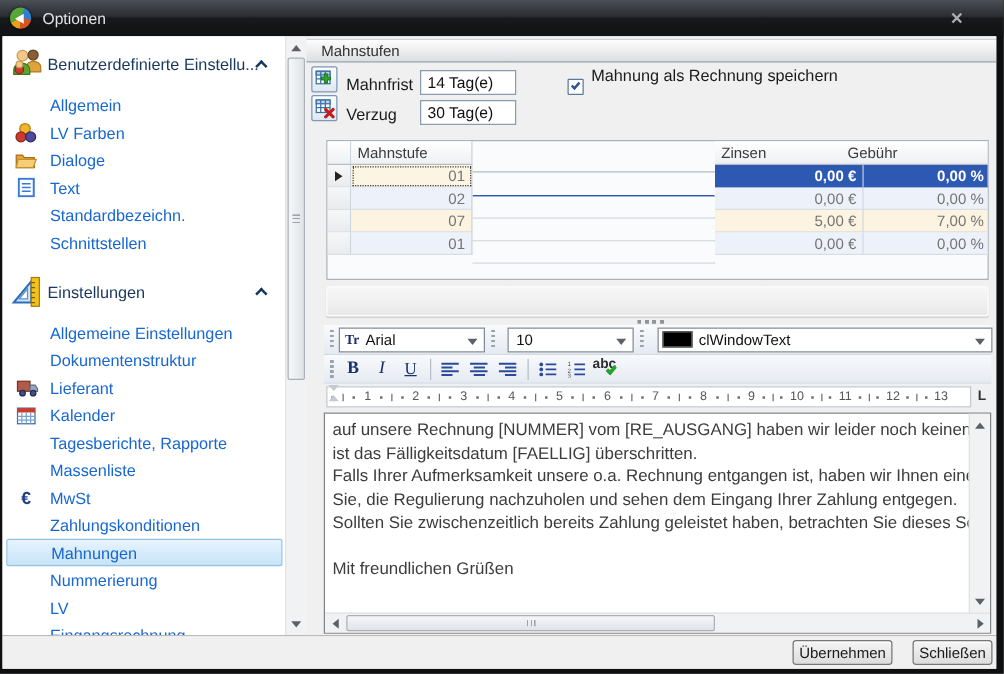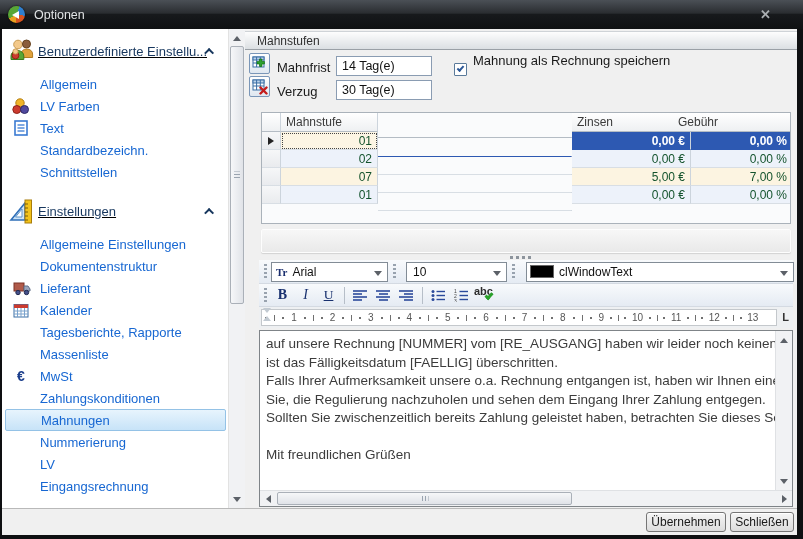--- a/index.html
+++ b/index.html
@@ -18,21 +18,21 @@
     border-top:4px solid transparent; border-bottom:4px solid transparent; border-right:7px solid #fff; }
   .titlebar .title { color:#e2e4e6; font-size:12.5px; }
   .titlebar .close { margin-left:auto; margin-right:32px; color:#aaaeb2; font-size:13px; font-weight:bold; cursor:default; }
 
   
   .frame { position:absolute; top:29px; left:2px; right:6px; bottom:4px; display:flex; flex-direction:column; background:#f0f0f0; }
   .frame-body { flex:1; display:flex; min-height:0; border-bottom:1px solid #b9b9b9; }
 
   
   .sidebar { width:226px; background:#fff; overflow:hidden; position:relative; }
-  .side-header { display:flex; align-items:center; margin:8px 6px 8px 4px;text-decoration:underline; }
+  .side-header { display:flex; align-items:center; margin:8px 6px 8px 4px; }
   .side-header.second { margin-top:14px; }
   .side-header .hicon { width:30px; height:28px; display:flex; align-items:center; justify-content:center; flex:none; }
   .side-header .hlabel { color:#17375e; font-size:13px; margin-left:2px; white-space:nowrap; overflow:hidden; flex:1; }
   .chevron-up { width:7px; height:7px; border-left:2px solid #17375e; border-top:2px solid #17375e;
     transform:rotate(45deg) translateY(2px); margin-right:8px; flex:none; }
   .side-item { position:relative; height:22px; display:flex; align-items:center; padding-left:38px;
     color:#1767d2; font-size:13px; cursor:default; white-space:nowrap; }
   .side-item .iicon { position:absolute; left:9px; top:50%; transform:translateY(-50%); width:20px; height:18px;
     display:flex; align-items:center; justify-content:center; }
   .side-item.selected { background:linear-gradient(#e7f4fd,#c7e3f8); border:1px solid #94c2e6; border-radius:2px;
@@ -56,33 +56,33 @@
   .main { flex:1; position:relative; background:#f0f0f0; overflow:hidden; }
   .caption { position:absolute; top:2px; left:0; right:0; height:19px;
     background:linear-gradient(#fdfdfd,#dbdfe3); border-top:1px solid #cfd3d7; border-bottom:1px solid #9aa0a6;
     font-size:12px; color:#303030; display:flex; align-items:center; padding-left:12px; }
 
   .tool-btn { position:absolute; width:21px; height:21px; border:1px solid #7a96b8; border-radius:2px;
     background:linear-gradient(#ffffff,#dfe7f0); display:flex; align-items:center; justify-content:center; }
   .tool-btn svg { display:block; }
 
   .fld-label { position:absolute; font-size:13px; color:#1a1a1a; }
-  .fld-input { position:absolute; width:96px; height:20px; background:#fff; border:1px solid #8a9cb2;
+  .fld-input { position:absolute; width:77px; height:20px; background:#fff; border:1px solid #8a9cb2;
     font-size:12.5px; color:#111; display:flex; align-items:center; padding-left:5px; }
 
   .checkbox { position:absolute; width:13px; height:13px; background:#fff; border:1px solid #5a7a9a; border-radius:1px; }
   .checkbox .check { position:absolute; left:2px; top:2px; width:7px; height:4px;
     border-left:2px solid #2b5797; border-bottom:2px solid #2b5797; transform:rotate(-48deg); }
 
   
   .grid { position:absolute; left:16px; top:83px; width:530px; height:112px; background:#fafbfc;
     border:1px solid #aab2ba; overflow:hidden; }
   .grow { display:flex; height:18px; }
   .grow.head { height:19px; }
-  .gcell { border-right:1px solid #ccd4dc; border-bottom:1px solid #d8dee4; font-size:12px; color:#14532d;
+  .gcell { border-right:1px solid #ccd4dc; border-bottom:1px solid #d8dee4; font-size:12px; color:#737373;
     display:flex; align-items:center; padding:0 5px; overflow:hidden; white-space:nowrap; }
   .head .gcell { background:linear-gradient(#ffffff,#eef0f2); border-bottom:1px solid #b4bcc4; color:#3a3a3a; }
   .c0 { width:19px; flex:none; padding:0; justify-content:center; }
   .grow:not(.head) .c0 { background:linear-gradient(#f6f7f8,#e9ebee); }
   .c1 { width:97px; flex:none; justify-content:flex-end; }
   .head .c1 { justify-content:flex-start; }
   .c2 { width:194px; flex:none;margin-top:24px; }
   .c3 { width:119px; flex:none; justify-content:flex-end; }
   .head .c3 { justify-content:flex-start; }
   .c4 { width:101px; flex:none; justify-content:flex-end; border-right:none; }
@@ -140,21 +140,21 @@
   .vscroll { position:absolute; right:0; top:0; bottom:16px; width:17px; background:#f1f2f4; border-left:1px solid #dfe1e4; }
   .hscroll { position:absolute; left:0; right:0; bottom:0; height:16px; background:#f1f2f4; border-top:1px solid #dfe1e4; }
   .hs-btn { position:absolute; top:0; bottom:0; width:16px; display:flex; align-items:center; justify-content:center; }
   .hs-btn.left { left:0; } .hs-btn.right { right:0; }
   .hs-thumb { position:absolute; left:17px; top:1px; bottom:1px; width:295px; border:1px solid #aab0b8; border-radius:2px;
     background:linear-gradient(#f6f7f9,#e0e3e8); }
   .hs-grip { position:absolute; top:3px; bottom:3px; left:50%; width:7px; transform:translateX(-50%);
     background:repeating-linear-gradient(to right,#9aa4b0 0 1px,transparent 1px 3px); }
 
   
-  .footer { height:26px; background:#f0f0f0; display:flex; align-items:center; justify-content:flex-end; gap:4px; padding-right:3px; }
+  .footer { height:26px; background:#f0f0f0; display:flex; align-items:center; justify-content:flex-end; gap:16px; padding-right:3px; }
   .btn { height:20px; border:1px solid #757575; border-radius:3px; font-size:12px; color:#1a1a1a;
     background:linear-gradient(#f5f5f5,#dcdcdc); box-shadow:inset 0 1px 0 #fff; display:flex; align-items:center; justify-content:center; font-family:"Liberation Sans",sans-serif; }
   .btn-apply { width:80px; } .btn-close { width:64px; }
 </style>
 </head>
 <body>
 
 <div class="window">
 
   <div class="titlebar">
@@ -186,20 +186,29 @@
           </div>
           <div class="side-item">
             <span class="iicon">
               <svg width="18" height="17" viewBox="0 0 18 17">
                 <circle cx="8" cy="5" r="4.2" fill="#f0b429" stroke="#b57f12"></circle>
                 <circle cx="4.8" cy="11.5" r="4" fill="#cc3a2e" stroke="#8e2318"></circle>
                 <circle cx="12.5" cy="11.5" r="4" fill="#50489e" stroke="#2e2a66"></circle>
               </svg>
             </span>
             <span>LV Farben</span>
+          </div>
+          <div class="side-item">
+            <span class="iicon">
+              <svg width="18" height="15" viewBox="0 0 18 15">
+                <path d="M1 3 h5 l1.5 2 h8 v8 h-14.5 z" fill="#e8a33d" stroke="#a86f14"></path>
+                <path d="M2.5 6.5 h14.5 l-2.5 6.5 h-13.5 z" fill="#f7ce77" stroke="#c3922e"></path>
+              </svg>
+            </span>
+            <span>Dialoge</span>
           </div>
           <div class="side-item">
             <span class="iicon">
               <svg width="14" height="16" viewBox="0 0 14 16">
                 <rect x="1" y="1" width="12" height="14" fill="#fff" stroke="#3a7ad2" stroke-width="1.6"></rect>
                 <g stroke="#3a7ad2" stroke-width="1.3">
                   <line x1="3.5" y1="5" x2="10.5" y2="5"></line>
                   <line x1="3.5" y1="8" x2="10.5" y2="8"></line>
                   <line x1="3.5" y1="11" x2="10.5" y2="11"></line>
                 </g>

